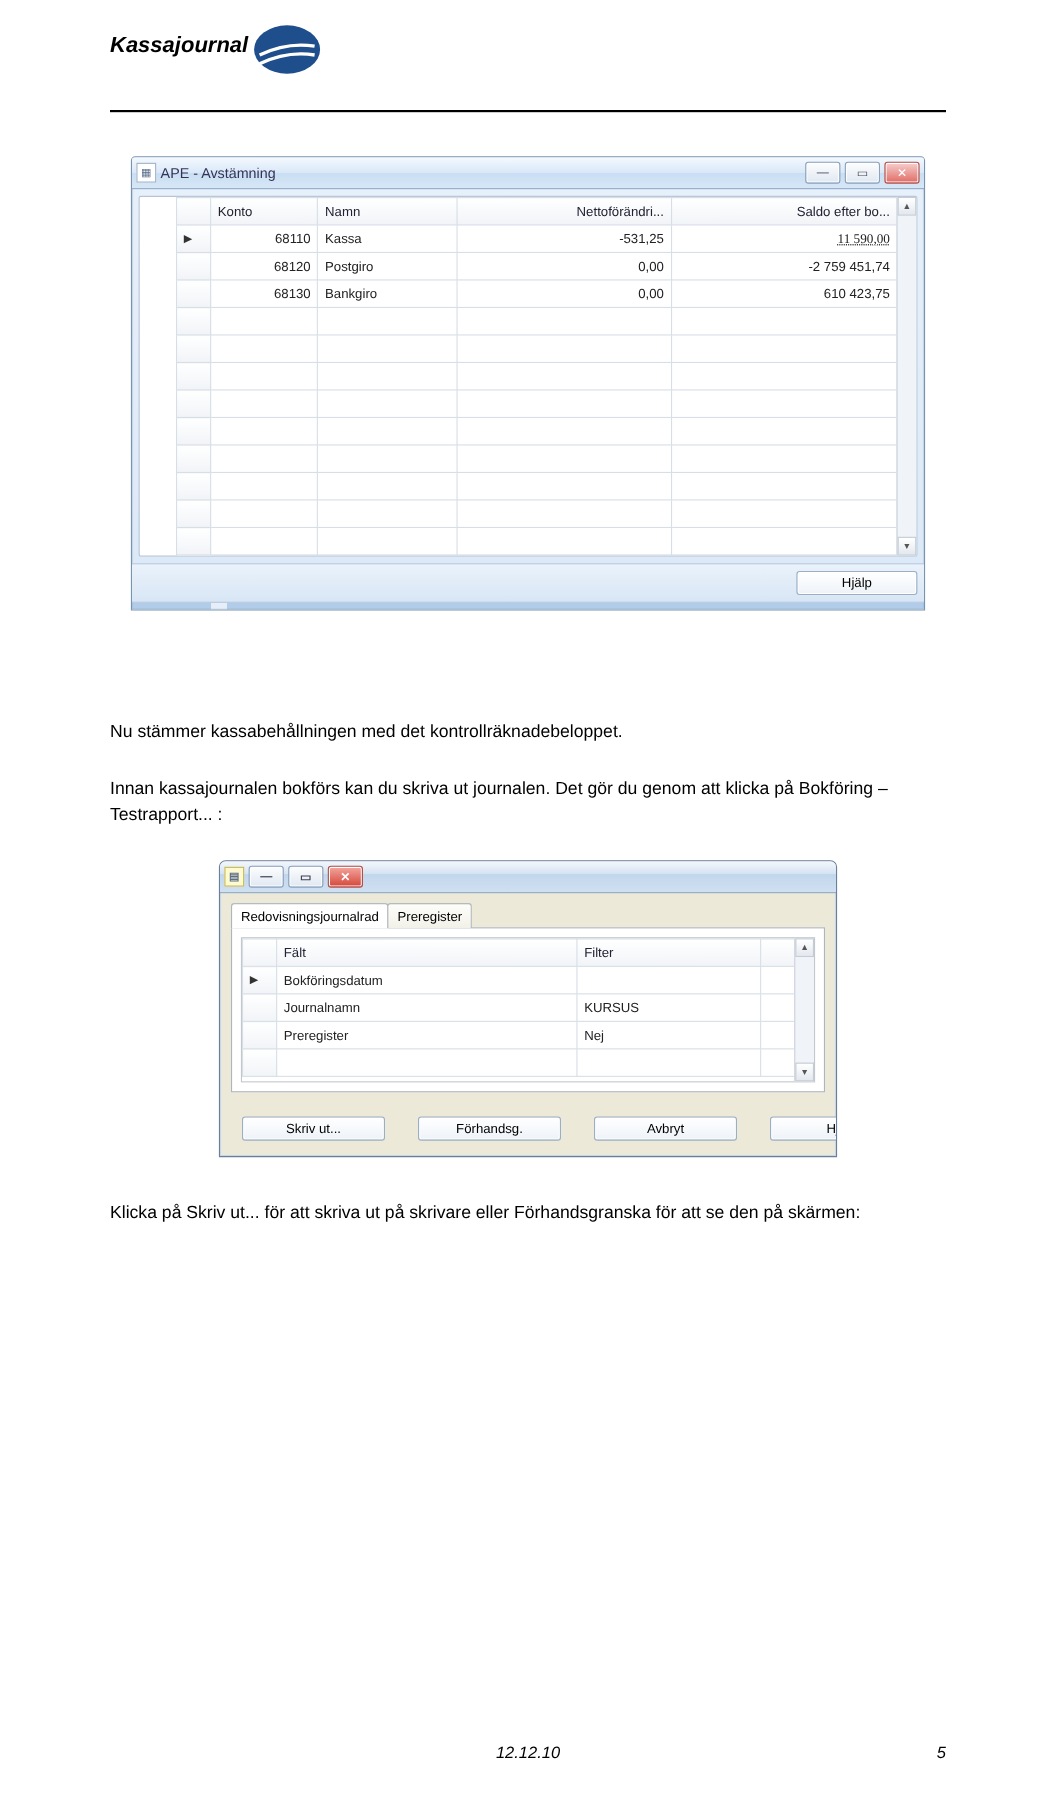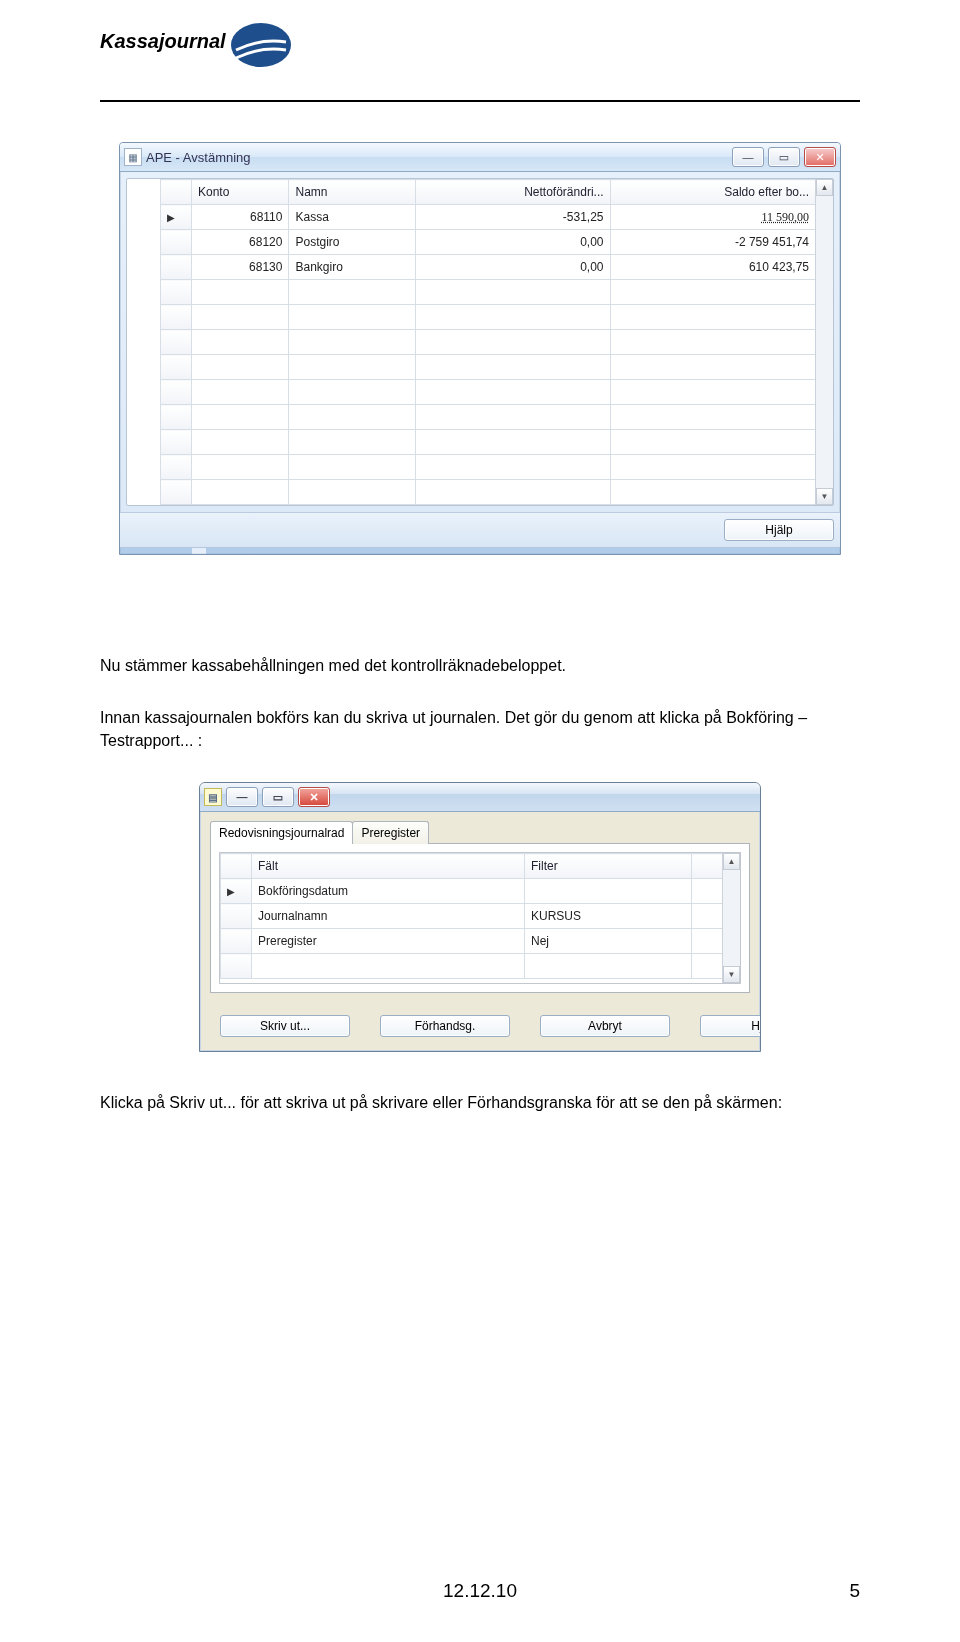--- a/index.html
+++ b/index.html
@@ -216,23 +216,24 @@
   .btnrow {
     display: flex;
     gap: 30px;
     padding: 12px 20px 14px 20px;
   }
   .btnrow .btn { min-width: 100px; }
   .footer {
     position: absolute;
     bottom: 40px;
     left: 100px; right: 100px;
-    font-size: 19px;
+    font-size: 15px;
     display: flex;
     justify-content: space-between;
+    font-style: italic;
   }
   .footer .date { position: absolute; left: 50%; transform: translateX(-50%); }
   .footer .pnum { }
 </style>
 </head>
 <body>
 
 <div class="page">
   <div class="header">
     <div class="header-title">Kassajournal</div>

